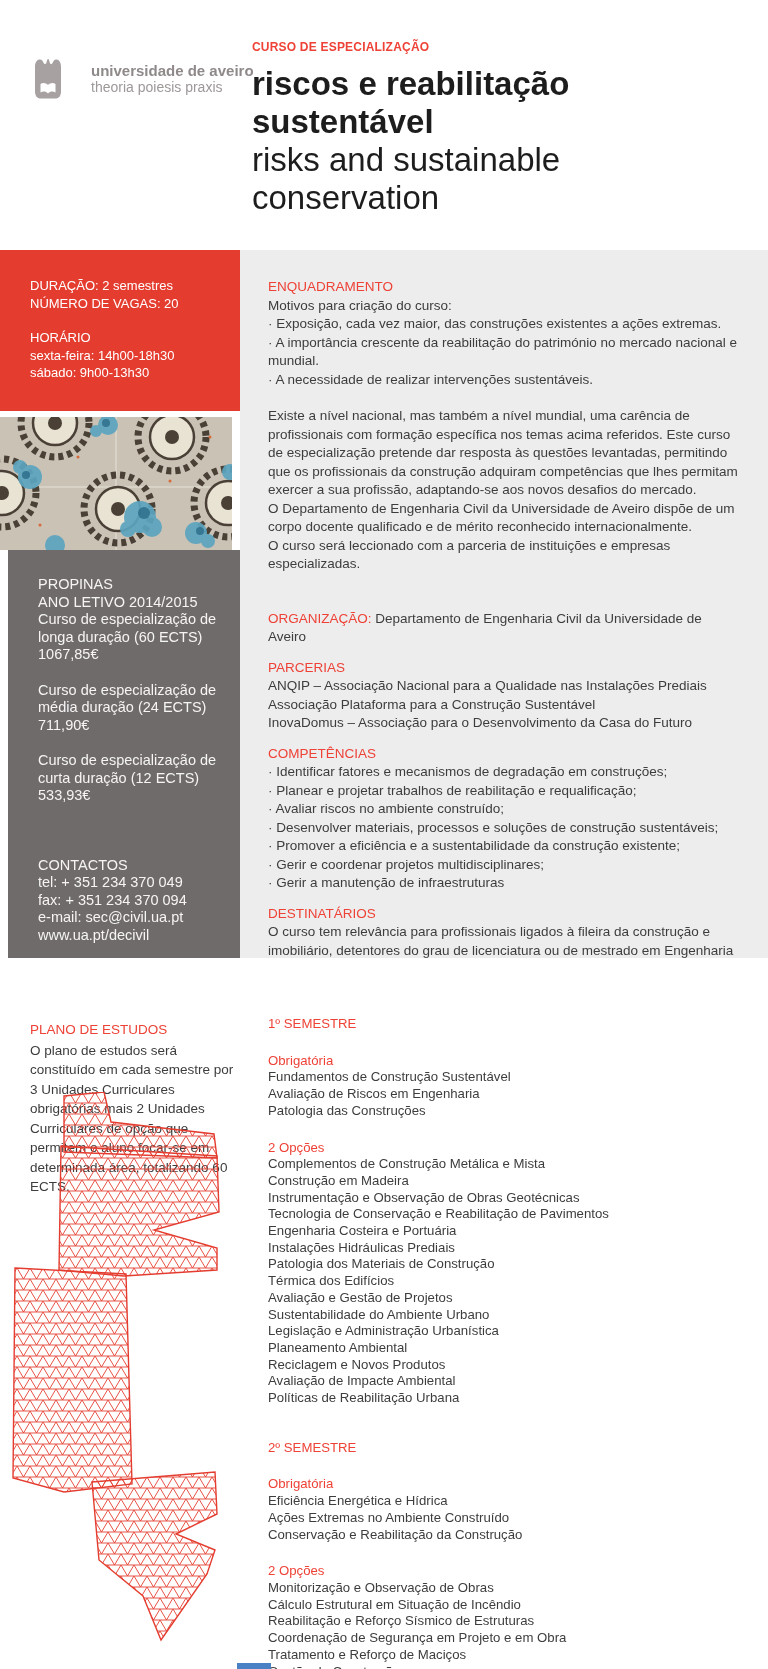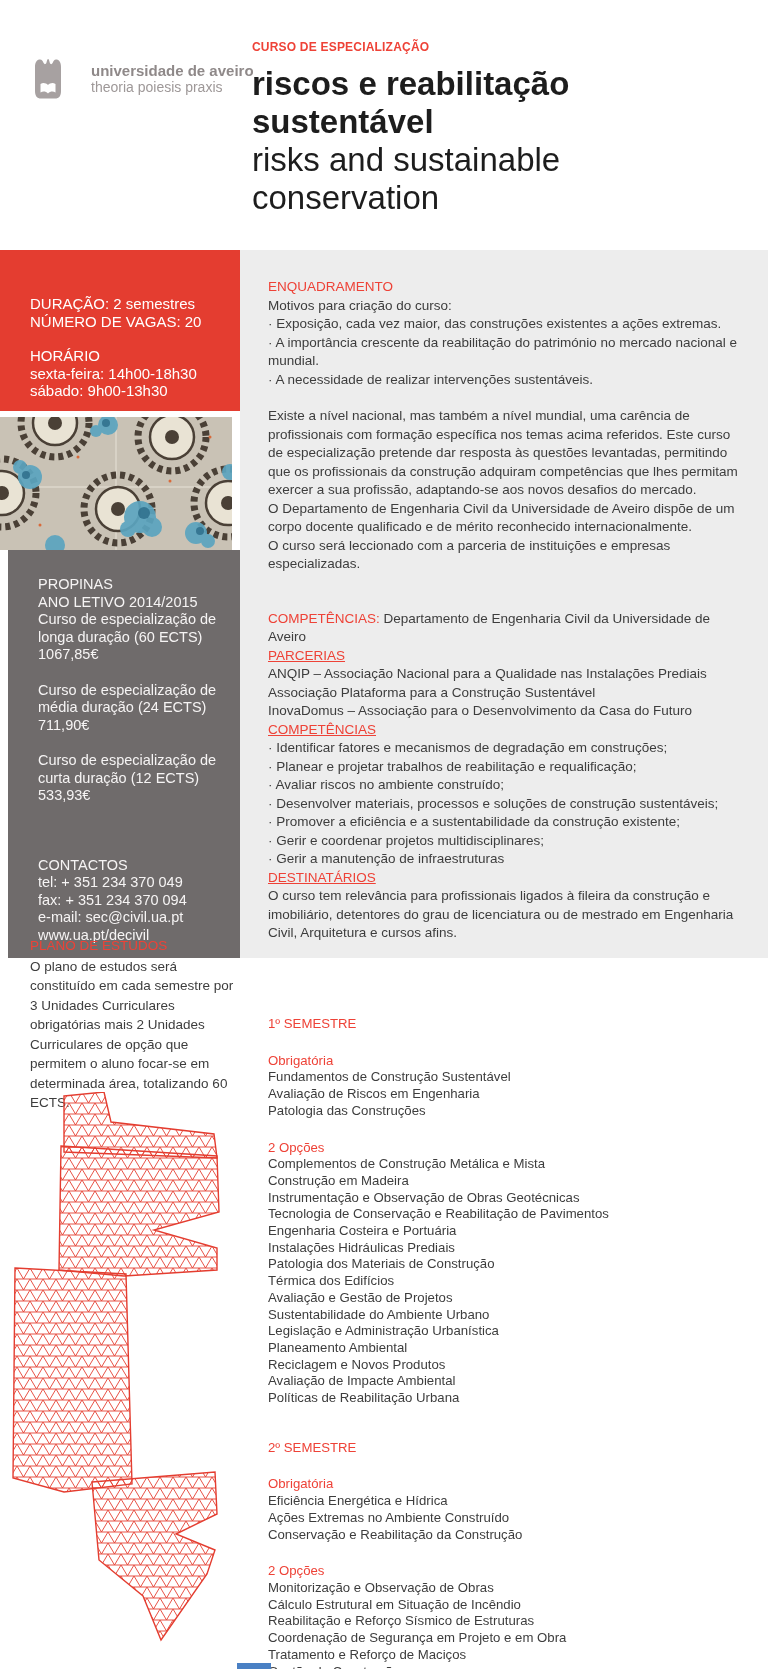--- a/index.html
+++ b/index.html
@@ -12,43 +12,43 @@
   .logo-text{padding-top:9px;}
   .logo-name{font-weight:bold;font-size:15px;line-height:16px;color:#8f8989;}
   .logo-motto{font-size:14px;line-height:16px;color:#9e9898;}
   .titleblock{position:absolute;left:252px;top:40px;width:500px;}
   .kicker{color:#ee4237;font-size:12px;font-weight:bold;letter-spacing:.2px;margin-bottom:11px;}
   .title-line{font-size:33px;line-height:38px;color:#1d1d1d;font-weight:normal;}
   .title-bold .title-line{font-weight:bold;}
 
   
   .red-box{position:absolute;left:0;top:250px;width:256px;height:161px;background:#e43d30;
-           color:#ffffff;font-size:15px;line-height:17.5px;padding:45px 10px 0 30px;box-sizing:border-box;}
+           color:#ffffff;font-size:13px;line-height:17.5px;padding:27px 10px 0 30px;box-sizing:border-box;}
   .rb-gap{height:17px;}
 
   
   .tiles{position:absolute;left:0;top:417px;width:232px;height:133px;overflow:hidden;}
 
   
   .dark-box{position:absolute;left:8px;top:550px;width:232px;height:408px;background:#6f6b6b;
             color:#f6f4f4;font-size:14.5px;line-height:17.5px;padding:26px 8px 0 30px;box-sizing:border-box;}
   .prop-item + .prop-item{margin-top:18px;}
   .contactos{margin-top:52px;}
 
   
   .panel{position:absolute;left:240px;top:250px;width:528px;height:708px;background:#ededed;
          box-sizing:border-box;padding:28px 30px 0 28px;font-size:13.5px;line-height:18.5px;overflow:hidden;}
   .sec-title{color:#ee4237;}
-  .sec-title.spaced{text-decoration:underline;}
+  .sec-title.spaced{margin-top:12px;}
   .para-group{margin-top:18px;}
   .org-line{margin-top:36px;}
   .inline{display:inline;}
 
   
-  .plano{position:absolute;left:30px;top:936px;width:212px;font-size:13.5px;line-height:19.5px;}
+  .plano{position:absolute;left:30px;top:1020px;width:212px;font-size:13.5px;line-height:19.5px;}
   .plano .sec-title{margin-bottom:1px;}
   .mesh{position:absolute;left:4px;top:1092px;width:228px;height:556px;}
   .blue-dash{position:absolute;left:237px;top:1663px;width:34px;height:6px;background:#4a80c4;}
 
   
   .sem-col{position:absolute;left:268px;top:996px;width:480px;font-size:13.2px;line-height:16.7px;color:#3d3d3d;}
   .sem-title,.sem-sub{color:#ee4237;margin-top:20px;}
   .sem + .sem{margin-top:33px;}
 </style>
 </head>
@@ -187,21 +187,21 @@
         <div>· Exposição, cada vez maior, das construções existentes a ações extremas.</div>
         <div>· A importância crescente da reabilitação do património no mercado nacional e mundial.</div>
         <div>· A necessidade de realizar intervenções sustentáveis.</div>
       </div>
     <div class="para-group">
         <div>Existe a nível nacional, mas também a nível mundial, uma carência de profissionais com formação específica nos temas acima referidos. Este curso de especialização pretende dar resposta às questões levantadas, permitindo que os profissionais da construção adquiram competências que lhes permitam exercer a sua profissão, adaptando-se aos novos desafios do mercado.</div>
         <div>O Departamento de Engenharia Civil da Universidade de Aveiro dispõe de um corpo docente qualificado e de mérito reconhecido internacionalmente.</div>
         <div>O curso será leccionado com a parceria de instituições e empresas especializadas.</div>
       </div>
 
-    <div class="org-line"><span class="sec-title inline">COMPETÊNCIAS:</span><span> Departamento de Engenharia Civil da Universidade de Aveiro</span></div>
+    <div class="org-line"><span class="sec-title inline">ORGANIZAÇÃO:</span><span> Departamento de Engenharia Civil da Universidade de Aveiro</span></div>
 
     <div class="sec-title spaced">PARCERIAS</div>
     <div>
         <div>ANQIP – Associação Nacional para a Qualidade nas Instalações Prediais</div>
         <div>Associação Plataforma para a Construção Sustentável</div>
         <div>InovaDomus – Associação para o Desenvolvimento da Casa do Futuro</div>
       </div>
 
     <div class="sec-title spaced">COMPETÊNCIAS</div>
     <div>

